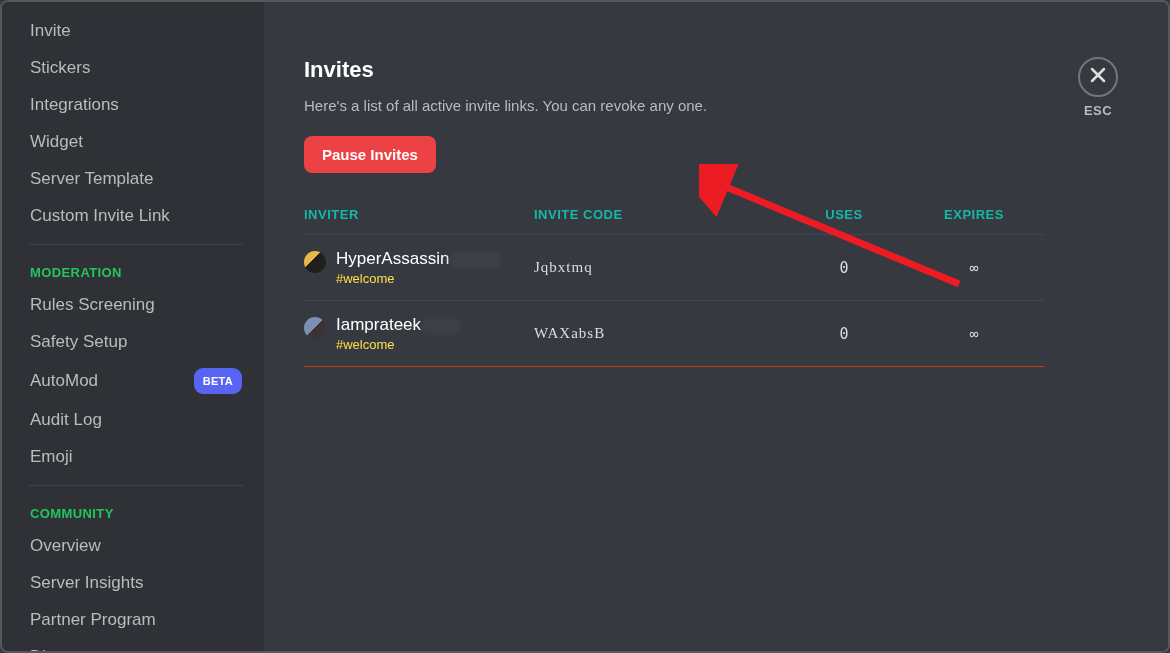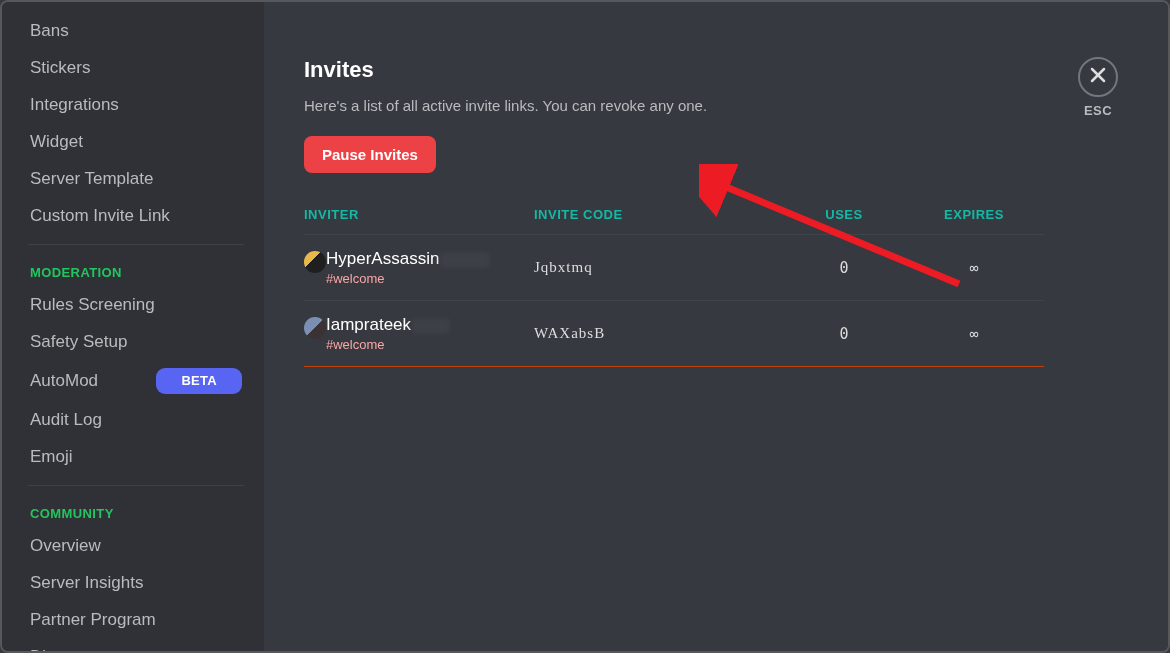--- a/index.html
+++ b/index.html
@@ -40,23 +40,23 @@
     padding: 16px 10px 6px 10px;
   }
   .side-divider {
     height: 1px;
     background: #3f4147;
     margin: 10px 8px 4px 8px;
   }
   .beta-badge {
     background: #5865f2;
     color: #fff;
-    font-size: 13px;
-    font-weight: 700;
-    padding: 2px 25px;
+    font-size: 11px;
+    font-weight: 700;
+    padding: 2px 9px;
     border-radius: 9px;
     letter-spacing: 0.3px;
   }
   
   .main {
     flex: 1;
     background: #36393f;
     padding: 55px 40px 40px 40px;
     position: relative;
   }
@@ -111,52 +111,52 @@
     color: #14b8a6;
     padding: 0 0 12px 0;
   }
   .th-uses, .th-exp { text-align: center; }
   .tbl-row {
     border-top: 1px solid #40444b;
     padding: 14px 0;
     font-size: 15px;
     color: #dcddde;
   }
-  .inviter-cell { display: flex; align-items: flex-start; gap: 0; }
+  .inviter-cell { display: flex; align-items: flex-start; gap: 10px; }
   .avatar {
     width: 22px; height: 22px; border-radius: 50%;
     flex-shrink: 0; margin-top: 2px;
     background: #555;
   }
   .av1 { background: linear-gradient(135deg,#e9b84a 0 40%, #1f1f1f 40%); }
   .av2 { background: linear-gradient(135deg,#7a8fb3 0 50%, #3a3234 50%); }
   .inviter-text { display:flex; flex-direction: column; }
   .inviter-name { color: #fff; font-weight: 500; font-size: 17px; line-height: 20px;}
   .inviter-name .smudge {
     display:inline-block; width: 50px; height: 16px;
     background: #3d4047; border-radius: 4px; vertical-align: middle;
     margin-left: 1px; filter: blur(2px);
   }
-  .inviter-channel { color: #fca5a5; font-size: 13px; margin-top: 2px;}
+  .inviter-channel { color: #fde047; font-size: 13px; margin-top: 2px;}
   .code-cell { font-family: Liberation Serif, serif; letter-spacing: 1px; font-size: 15px;}
   .uses-cell, .exp-cell { text-align: center; font-family: Consolas, Menlo, monospace;}
   
   .arrow {
     position: absolute;
     top: 162px; left: 435px;
     width: 280px; height: 130px;
     pointer-events: none;
   }
 </style>
 </head>
 <body>
 
 <nav class="sidebar">
   <div class="side-item">
-      <span>Bans</span>
+      <span>Invite</span>
     </div>
   <div class="side-item">
       <span>Stickers</span>
     </div>
   <div class="side-item">
       <span>Integrations</span>
     </div>
   <div class="side-item">
       <span>Widget</span>
     </div>

